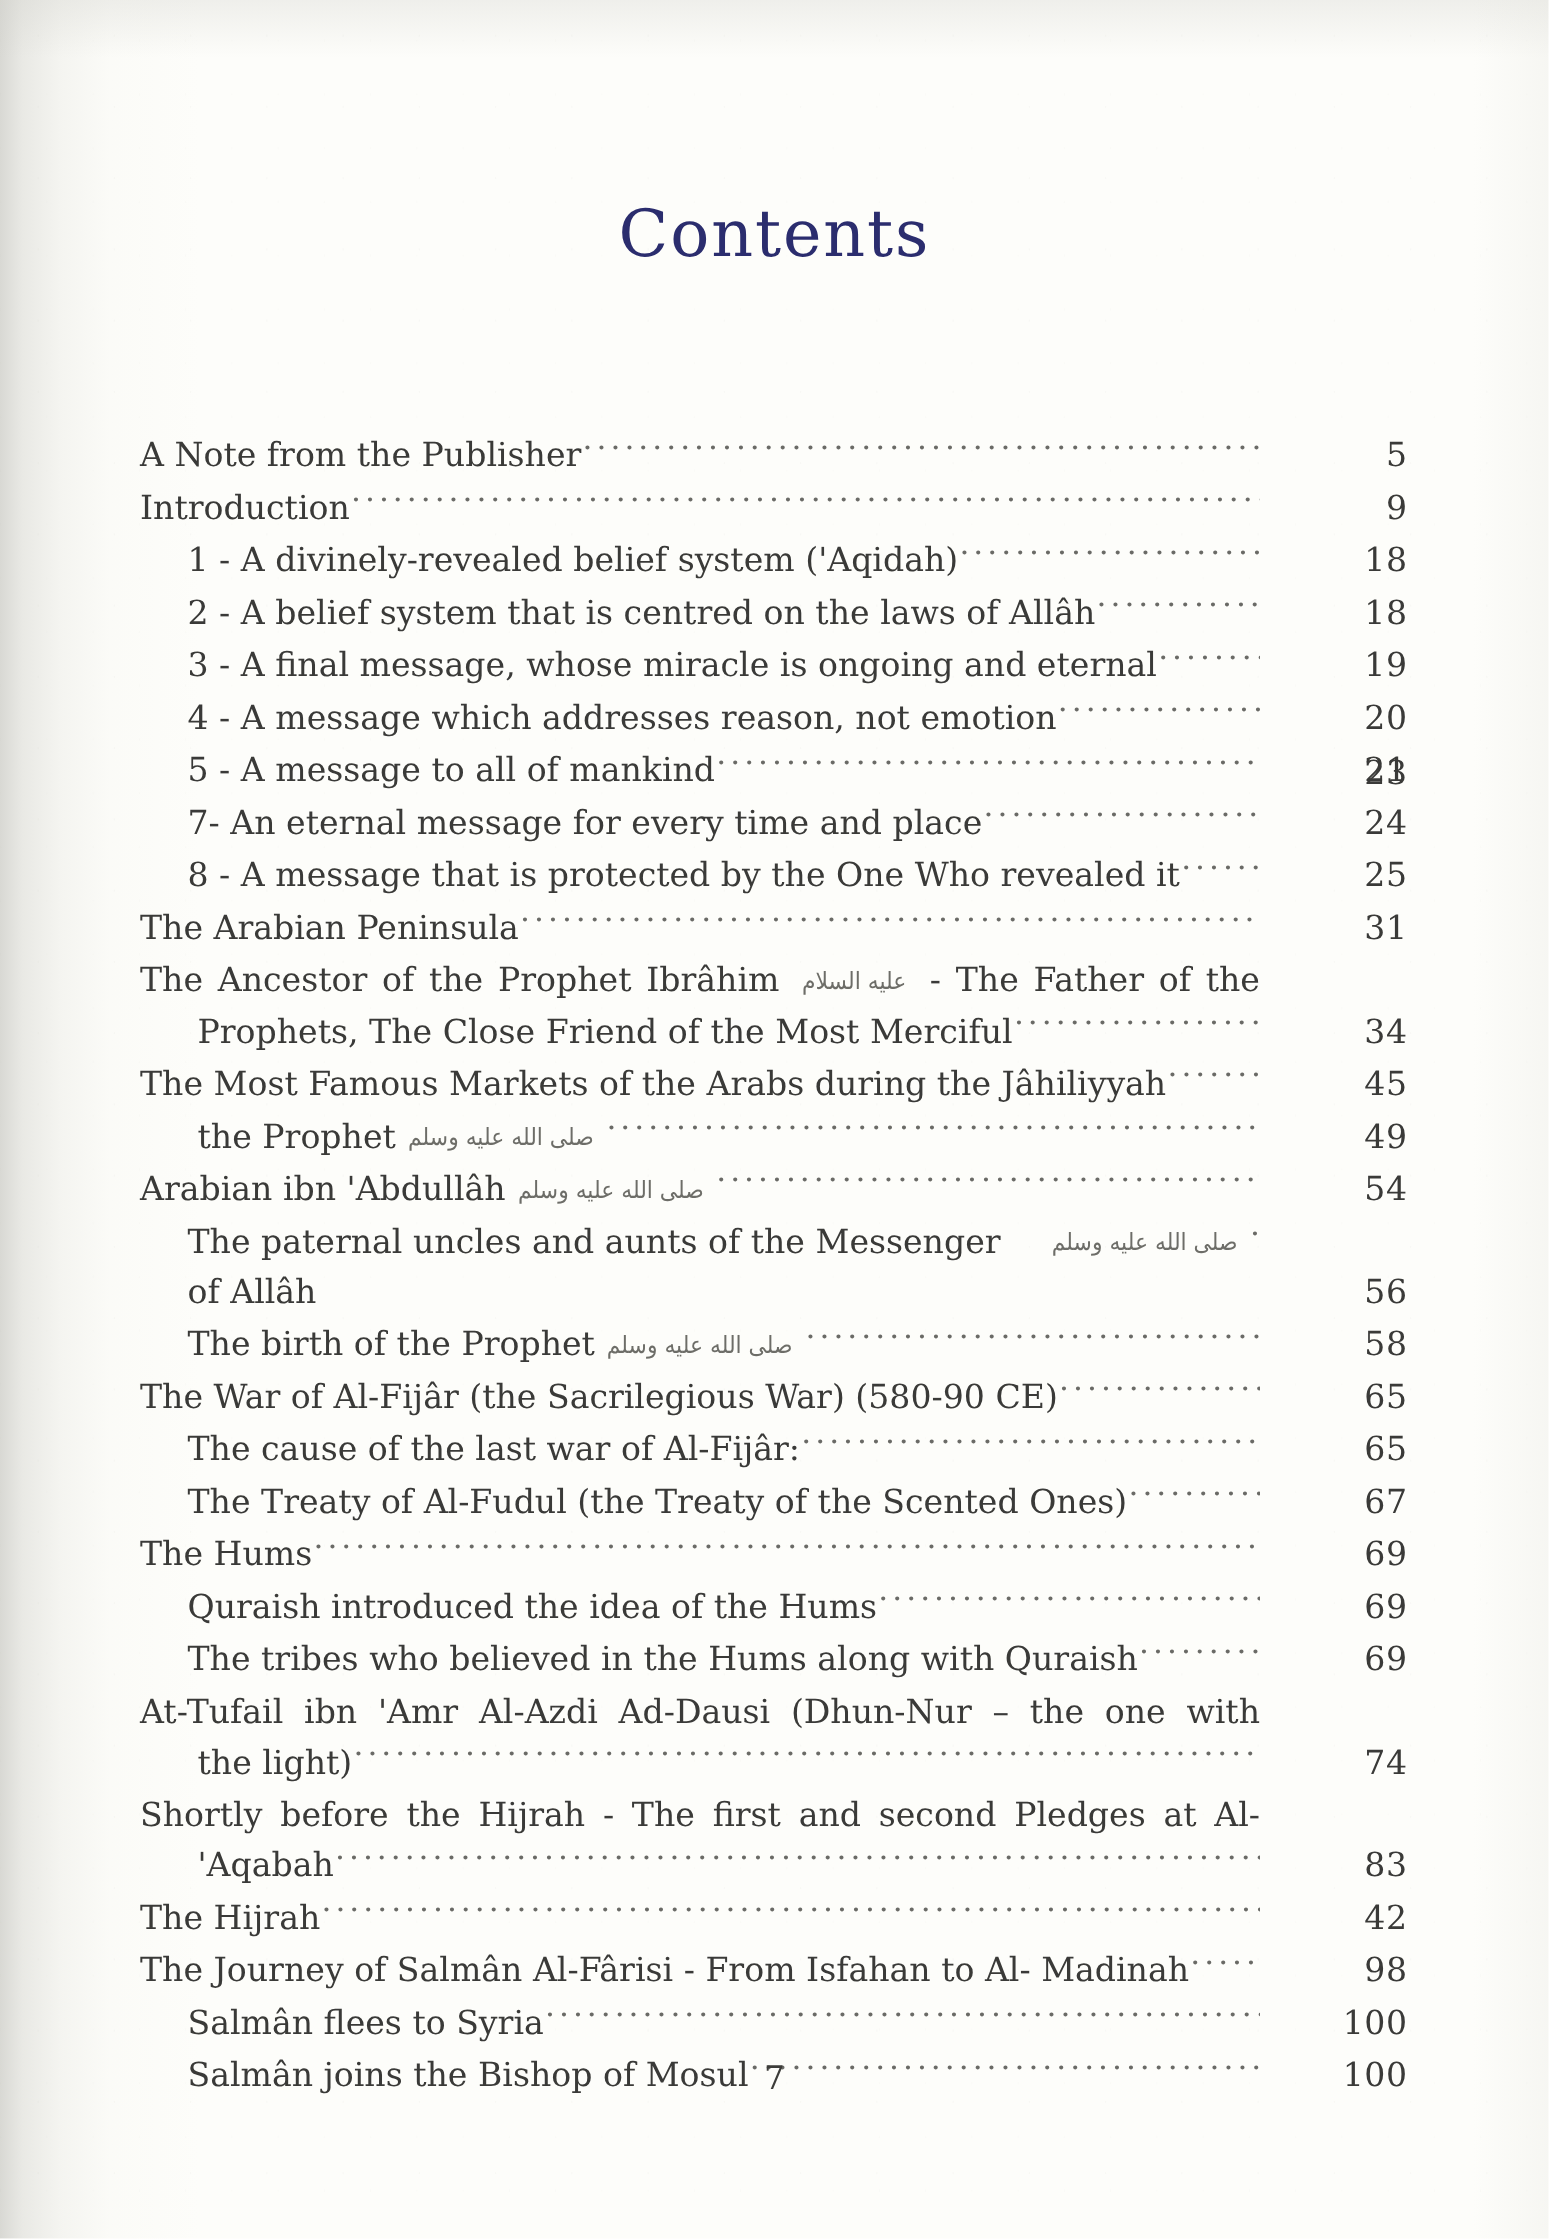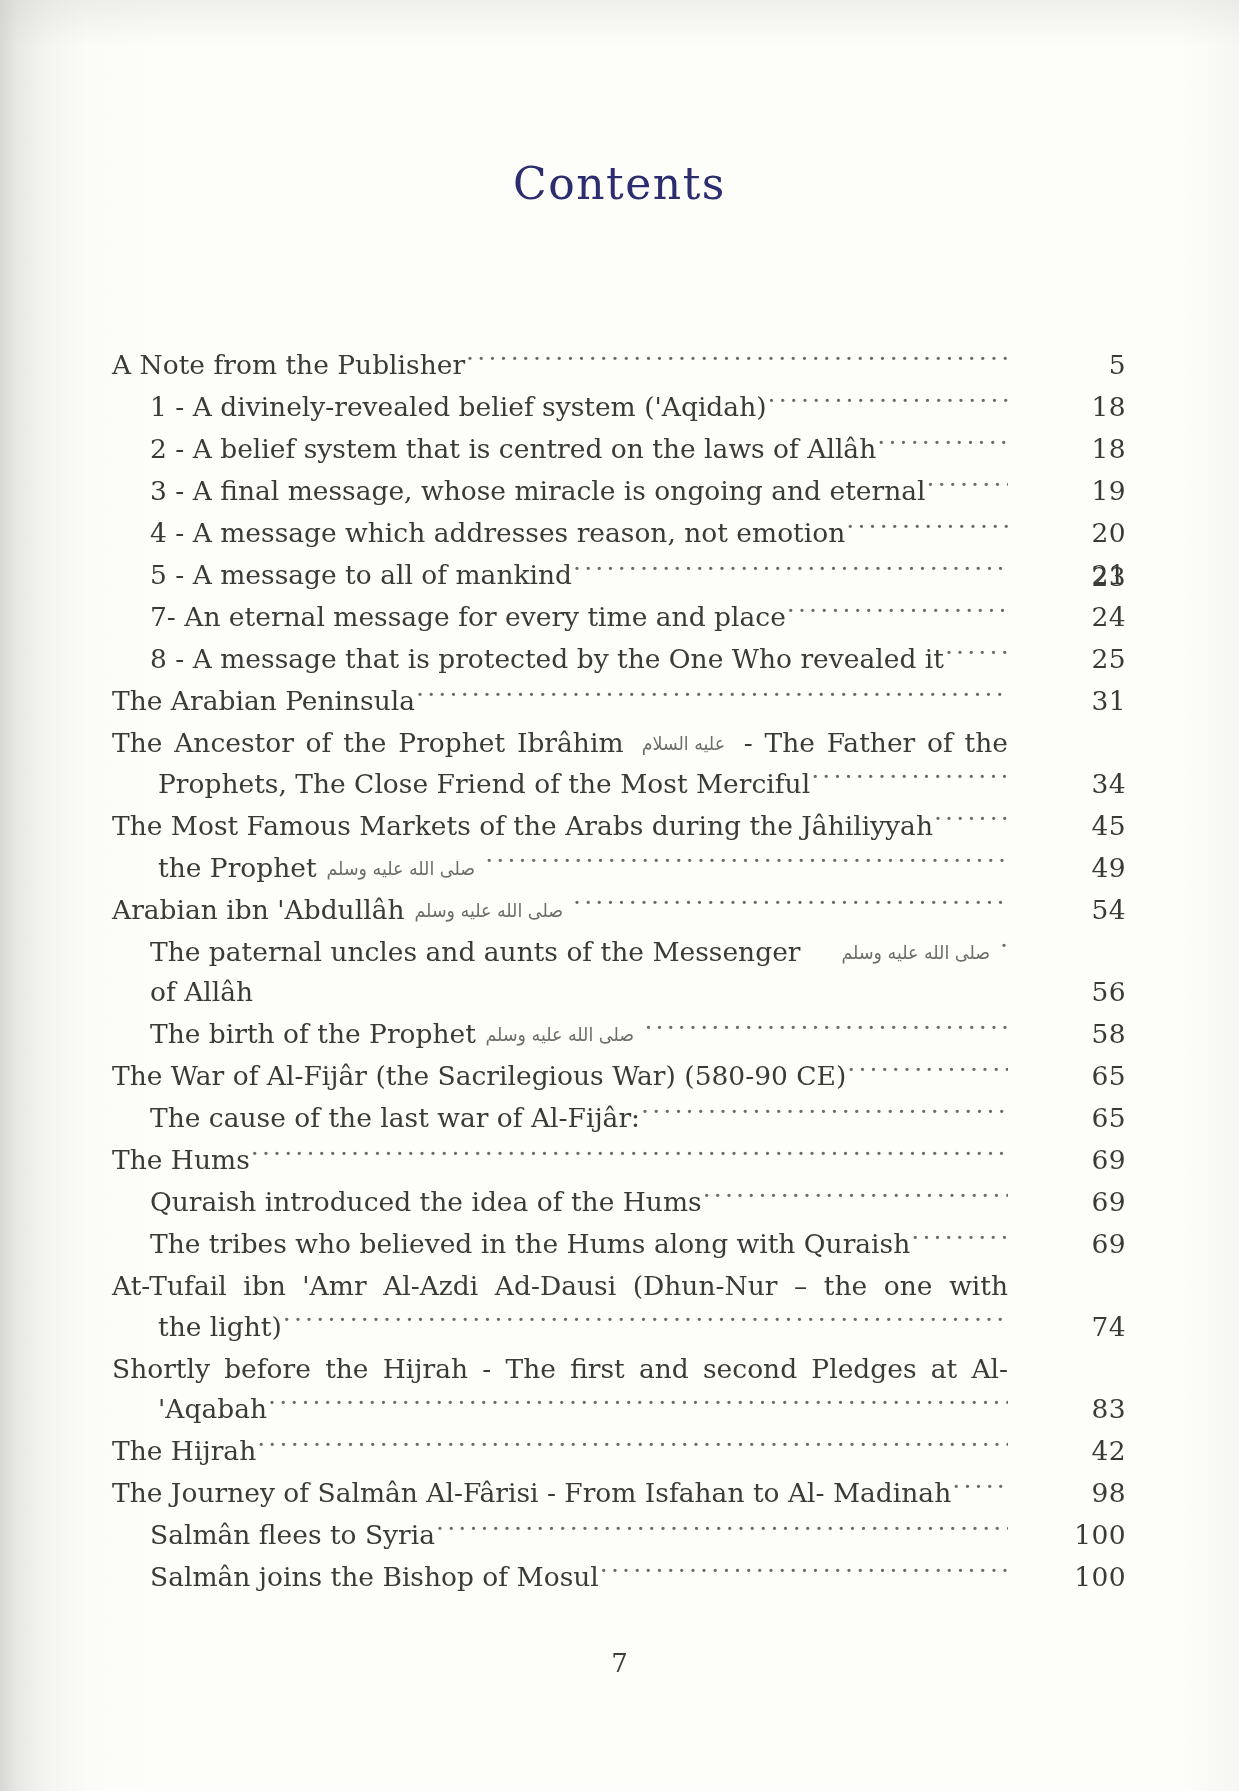--- a/index.html
+++ b/index.html
@@ -55,21 +55,21 @@
     left: 0; top: 0;
     width: 100%; height: 100%;
   }
 
   .title {
     position: absolute;
     top: 158px;
     left: 0;
     width: 1239px;
     text-align: center;
-    font-size: 44px;
+    font-size: 52px;
     color: #2b2d6e;
     letter-spacing: 1.5px;
     font-weight: 400;
   }
 
   .toc {
     position: absolute;
     top: 312px;
     left: 112px;
     width: 1014px;
@@ -188,20 +188,24 @@
 
   <div class="content">
 
     <div class="title">Contents</div>
 
     <div class="toc" id="toc-list">
         <div class="entry lvl1">
           <div class="ln"><span class="txt">A Note from the Publisher</span><span class="leader "></span></div>
           <span class="pg">5</span>
         </div>
+        <div class="entry lvl1">
+          <div class="ln"><span class="txt">Introduction</span><span class="leader "></span></div>
+          <span class="pg">9</span>
+        </div>
         <div class="entry lvl2">
           <div class="ln"><span class="txt">1 - A divinely-revealed belief system ('</span><span class="txt ital">Aqidah</span><span class="txt">)</span><span class="leader leader-sub"></span></div>
           <span class="pg">18</span>
         </div>
         <div class="entry lvl2">
           <div class="ln"><span class="txt">2 - A belief system that is centred on the laws of Allâh</span><span class="leader leader-sub"></span></div>
           <span class="pg">18</span>
         </div>
         <div class="entry lvl2">
           <div class="ln"><span class="txt">3 - A final message, whose miracle is ongoing and eternal</span><span class="leader leader-sub"></span></div>
@@ -256,20 +260,24 @@
           <span class="pg">58</span>
         </div>
         <div class="entry lvl1">
           <div class="ln"><span class="txt">The War of Al-Fijâr (the Sacrilegious War) (580-90 CE)</span><span class="leader "></span></div>
           <span class="pg">65</span>
         </div>
         <div class="entry lvl2">
           <div class="ln"><span class="txt">The cause of the last war of Al-Fijâr:</span><span class="leader leader-sub"></span></div>
           <span class="pg">65</span>
         </div>
+        <div class="entry lvl2">
+          <div class="ln"><span class="txt">The Treaty of Al-Fudul (the Treaty of the Scented Ones)</span><span class="leader leader-sub"></span></div>
+          <span class="pg">67</span>
+        </div>
         <div class="entry lvl1">
           <div class="ln"><span class="txt">The Hums</span><span class="leader "></span></div>
           <span class="pg">69</span>
         </div>
         <div class="entry lvl2">
           <div class="ln"><span class="txt">Quraish introduced the idea of the Hums</span><span class="leader leader-sub"></span></div>
           <span class="pg">69</span>
         </div>
         <div class="entry lvl2">
           <div class="ln"><span class="txt">The tribes who believed in the Hums along with Quraish</span><span class="leader leader-sub"></span></div>

